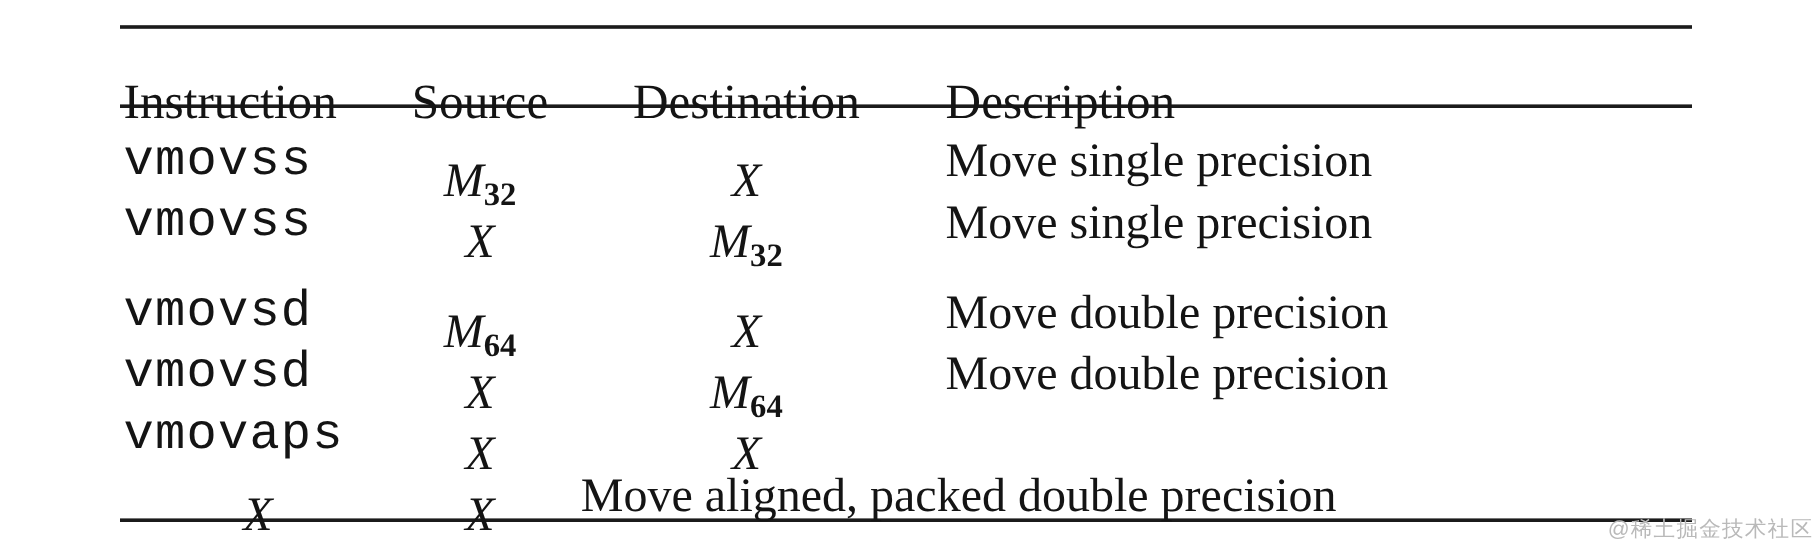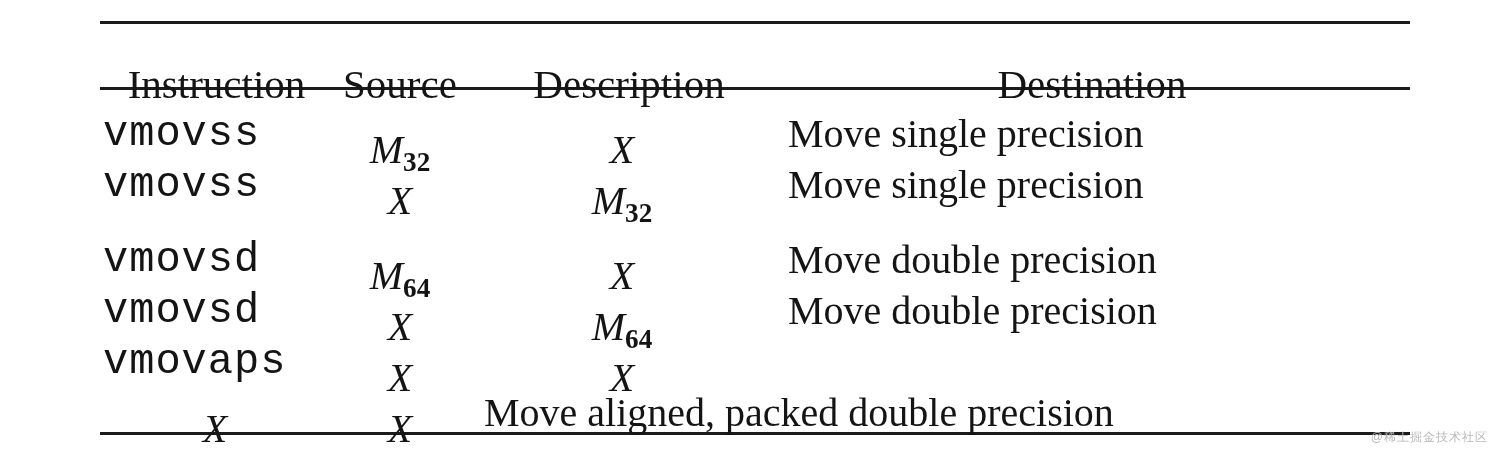--- a/index.html
+++ b/index.html
@@ -71,44 +71,44 @@
   }
 
   .math .sub {
     font-style: normal;
     font-size: 0.68em;
     vertical-align: -0.28em;
     letter-spacing: 0;
     font-weight: bold;
   }
 
-  .header-row .cell { font-style: normal; font-family: "Liberation Serif", serif; text-align: center; }
+  .header-row .cell { font-style: normal; font-family: "Liberation Serif", serif; }
 
   .watermark {
     position: absolute;
-    right: 24px;
+    right: 1px;
     top: 429px;
-    font-size: 12px;
+    font-size: 18px;
     color: #b9b9b9;
     font-family: "Liberation Sans", sans-serif;
     letter-spacing: 1px;
   }
 </style>
 </head>
 <body>
 
 <div class="table-wrap">
 
   <div class="rule"></div>
 
   <div class="grid-row header-row">
     <div class="cell c-instr-h" style="padding-left:3px;">Instruction</div>
     <div class="cell c-center">Source</div>
+    <div class="cell c-center">Destination</div>
     <div class="cell c-desc">Description</div>
-    <div class="cell c-center">Destination</div>
   </div>
 
   <div class="rule"></div>
 
   <div class="grid-row body-row">
     <div class="cell c-instr">vmovss</div>
     <div class="cell c-center math"><span>M</span><span class="sub">32</span></div>
     <div class="cell c-center math"><span>X</span><span class="sub"></span></div>
     <div class="cell c-desc">Move single precision</div>
   </div>

